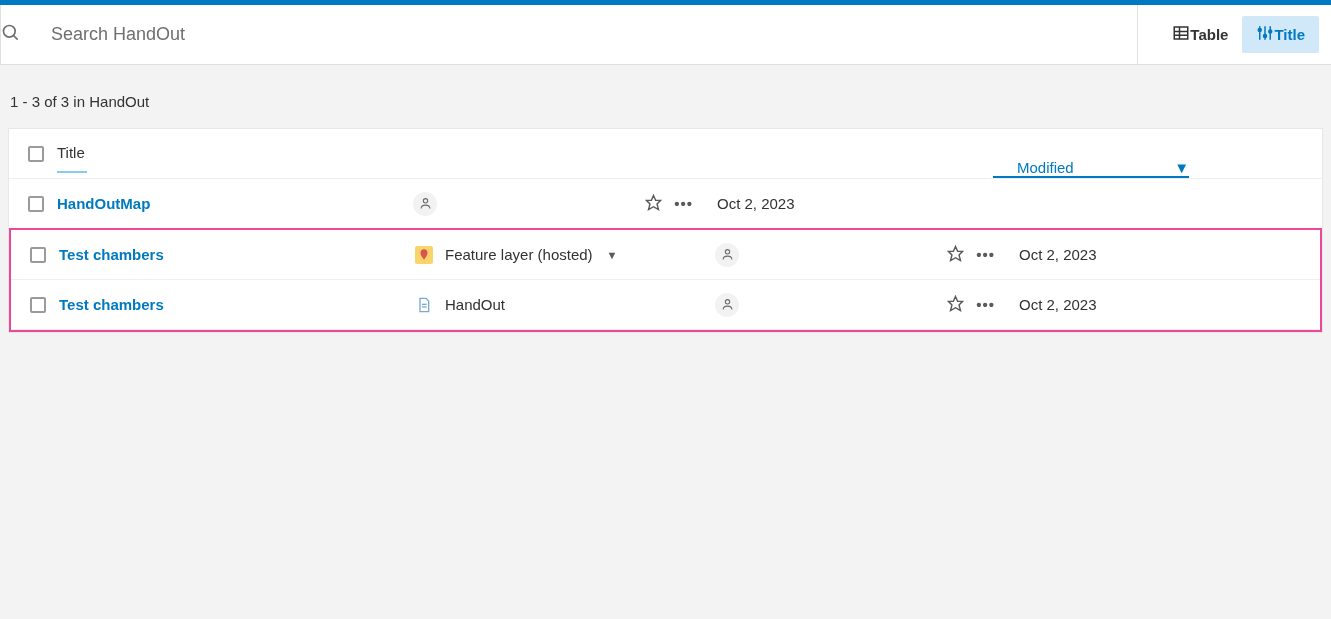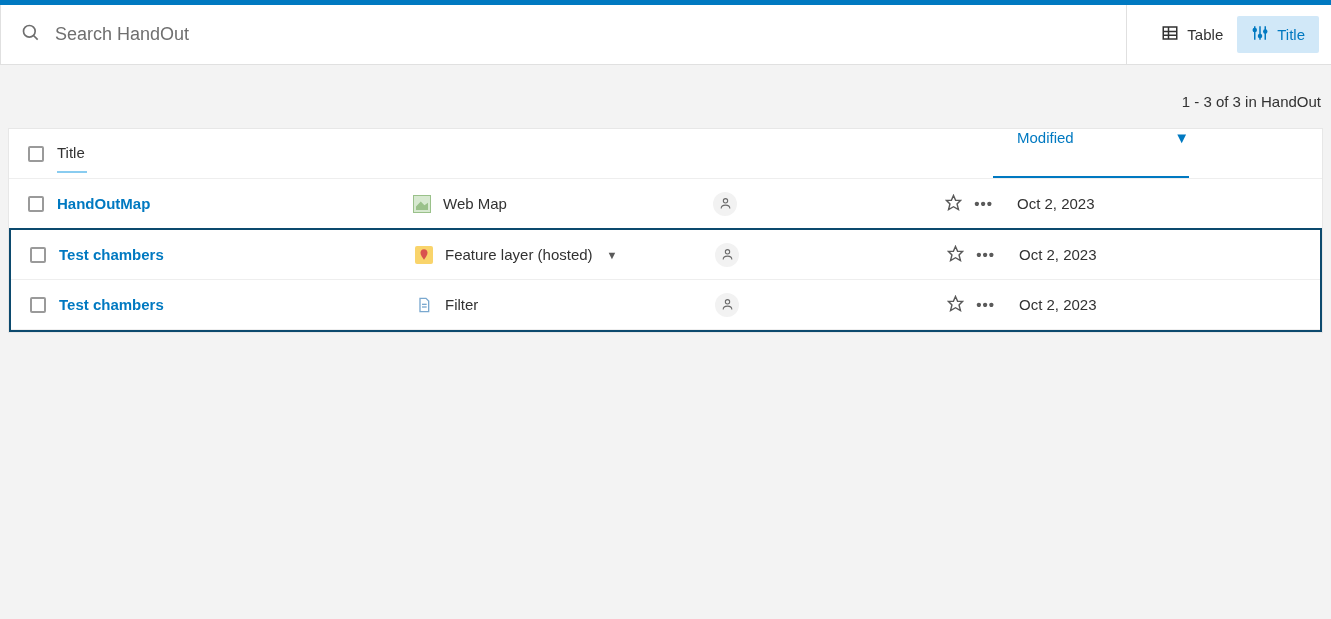--- a/index.html
+++ b/index.html
@@ -19,23 +19,23 @@
     display: flex;
     align-items: center;
     background: #fff;
     height: 60px;
     border-bottom: 1px solid #e0e0e0;
   }
   .toolbar-left {
     display: flex;
     align-items: center;
     flex: 1 1 auto;
-    padding-left: 20px;
     border-left: 1px solid #e0e0e0;
     height: 100%;
+    gap: 16px;
   }
   .search-icon { color: #6e6e6e; margin-right: 14px; }
   .search-input {
     border: none;
     outline: none;
     font-size: 18px;
     color: #333;
     width: 500px;
     background: transparent;
   }
@@ -43,40 +43,39 @@
   .toolbar-right {
     display: flex;
     align-items: center;
     border-left: 1px solid #e0e0e0;
     height: 100%;
     padding: 0 12px 0 20px;
   }
   .tb-item {
     display: flex;
     align-items: center;
-    gap: 8px;
     padding: 8px 14px;
     font-size: 15px;
     color: #323232;
     cursor: pointer;
     border-radius: 2px;
+    font-weight: bold;
   }
   .tb-item .ico { color: #323232; }
   .tb-item.filter-active {
     background: #d1e8f8;
     color: #0079c1;
   }
   .tb-item.filter-active .ico { color: #0079c1; }
 
   .content { padding: 6px 8px; }
   .count-line {
     font-size: 15px;
     color: #323232;
     padding: 22px 2px 18px 2px;
-    text-align: right;
   }
   .table-wrap {
     background: #fff;
     border: 1px solid #e7e7e7;
   }
   .hdr-row, .data-row {
     display: flex;
     align-items: center;
     min-height: 50px;
     border-bottom: 1px solid #eee;
@@ -97,21 +96,21 @@
   }
   .hdr-title-underline {
     display:inline-block;
     border-bottom: 2px solid #89ccf0;
     padding: 0 2px 10px 0;
     margin-top: 10px;
   }
   .hdr-mod {
     color: #0079c1;
     display:flex;
-    align-items:flex-start;
+    align-items:flex-end;
     justify-content:space-between;
     border-bottom: 2px solid #0079c1;
     height: 100%;
     cursor:pointer;
     gap:41px;
   }
 
   .cb {
     width: 16px; height: 16px;
     border: 2px solid #9a9a9a;
@@ -132,21 +131,21 @@
 
   .lock-badge {
     width:24px; height:24px; border-radius:50%;
     background:#f2f2f2; display:flex; align-items:center; justify-content:center;
     color:#6a6a6a;
   }
   .star { color:#5a5a5a; cursor:pointer; }
   .dots { color:#5a5a5a; cursor:pointer; font-weight:bold; letter-spacing:1px; }
 
   .highlight-box {
-    border: 2px solid #0c4a6e;
+    border: 2px solid #ec4899;
     margin-top: -1px;
   }
 </style>
 </head>
 <body>
 
 <div class="top-accent"></div>
 
 <div class="toolbar">
   <div class="toolbar-left">
@@ -205,29 +204,20 @@
         <span>▼</span>
       </div>
     </div>
 
     <div id="rows-mount">
         <div class="data-row">
           <div class="col-check">
             <div class="cb"></div>
           </div>
           <div class="col-title"><span class="link-title">HandOutMap</span></div>
-          <div class="col-type">
-            <span class="type-ico map">
-              <svg width="12" height="12" viewBox="0 0 10 10">
-                <rect x="0" y="0" width="10" height="10" fill="#d7e9d0"></rect>
-                <path d="M0 7 L4 3 L7 6 L10 4 L10 10 L0 10 Z" fill="#9ac18a"></path>
-              </svg>
-            </span>
-            <span class="type-text">Web Map</span>
-          </div>
           <div class="col-share">
             <span class="lock-badge">
               <svg width="13" height="13" viewBox="0 0 24 24" fill="none" stroke="currentColor" stroke-width="2">
                 <circle cx="12" cy="7" r="4"></circle>
                 <path d="M4 21c0-4 4-6 8-6s8 2 8 6"></path>
               </svg>
             </span>
           </div>
           <div class="col-actions">
             <span class="star"><svg width="17" height="17" viewBox="0 0 24 24" fill="none" stroke="currentColor" stroke-width="2">
@@ -274,21 +264,21 @@
             </div>
             <div class="col-title"><span class="link-title">Test chambers</span></div>
             <div class="col-type">
               <span class="type-ico doc">
                 <svg width="16" height="16" viewBox="0 0 24 24" fill="none" stroke="#7aa8cf" stroke-width="2">
                   <path d="M6 2h9l4 4v16H6z"></path>
                   <line x1="9" y1="11" x2="16" y2="11"></line>
                   <line x1="9" y1="15" x2="16" y2="15"></line>
                 </svg>
               </span>
-              <span class="type-text">Filter</span>
+              <span class="type-text">HandOut</span>
             </div>
             <div class="col-share">
               <span class="lock-badge">
                 <svg width="13" height="13" viewBox="0 0 24 24" fill="none" stroke="currentColor" stroke-width="2">
                   <circle cx="12" cy="7" r="4"></circle>
                   <path d="M4 21c0-4 4-6 8-6s8 2 8 6"></path>
                 </svg>
               </span>
             </div>
             <div class="col-actions">

